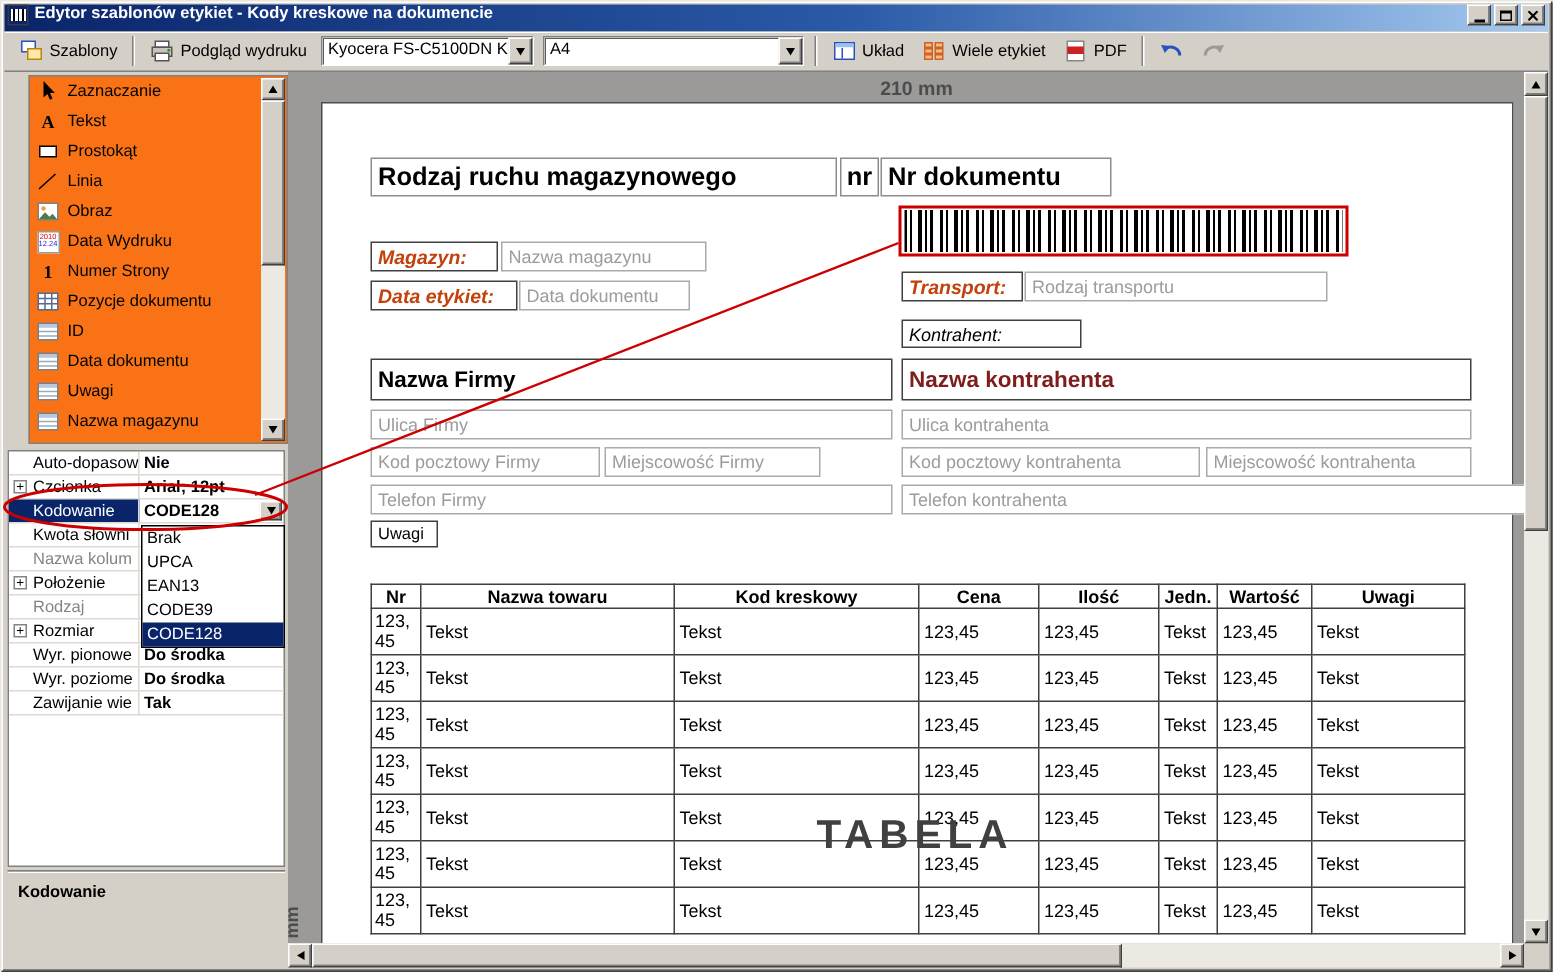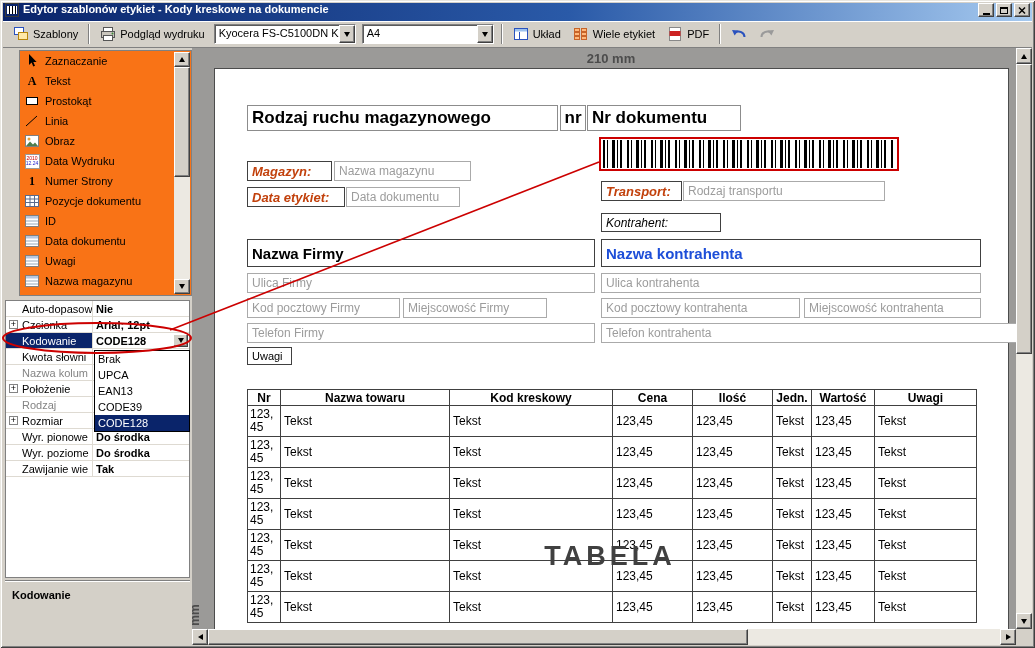--- a/index.html
+++ b/index.html
@@ -81,21 +81,21 @@
   .page { position:absolute; left:22px; top:20px; width:795px; height:620px; background:#fff; border:1px solid #4c4c4c; }
 
   .fbox { position:absolute; background:#fff; border:1px solid #8c8c8c; font-size:12px; display:flex; align-items:center;
     padding:0 4px; white-space:nowrap; overflow:hidden; }
   .hdr { font-size:17px; font-weight:bold; color:#000; }
   .center { justify-content:center; padding:0; }
   .lab { font-style:italic; font-weight:bold; font-size:13px; border-color:#404040; color:#c2410c; }
   .lab2 { font-style:italic; font-size:12px; border-color:#404040; color:#000; }
   .ghost { color:#9c9c9c; border-color:#aaa; }
   .big { font-weight:bold; font-size:15px; border-color:#404040; color:#000; }
-  .gtext { color:#1d4ed8; }
+  .gtext { color:#7f1d1d; }
   .small { font-size:11px; border-color:#404040; }
 
   .barcode-wrap { position:absolute; border:2px solid #cc0000; background:#fff; padding:1px 2px; }
   .barcode-bars { width:100%; height:100%; background-color:#fff;
     background-image: repeating-linear-gradient(90deg,
       #000 0 2px, transparent 2px 4px, #000 4px 5px, transparent 5px 9px,
       #000 9px 12px, transparent 12px 14px, #000 14px 15px, transparent 15px 17px,
       #000 17px 19px, transparent 19px 24px); }
 
   .doc-table { position:absolute; border-collapse:collapse; table-layout:fixed; width:729px; font-size:12px; }
@@ -157,21 +157,21 @@
           <circle cx="12.5" cy="7.5" r="1" fill="#3a8a3a"></circle>
         </svg>
       <span>Podgląd wydruku</span>
     </span>
     <span class="combo" style="width:142px">
       <span class="combo-text">Kyocera FS-C5100DN KX</span>
       <span class="combo-btn">
           <span class="tri tri-down"></span>
         </span>
     </span>
-    <span class="combo" style="width:132px">
+    <span class="combo" style="width:174px">
       <span class="combo-text">A4</span>
       <span class="combo-btn">
           <span class="tri tri-down"></span>
         </span>
     </span>
     <span class="tb-sep"></span>
     <span class="tb-btn">
       <svg width="16" height="16" class="ticon16">
           <rect x="1.5" y="2.5" width="13" height="11" fill="#fff" stroke="#2a52be"></rect>
           <rect x="2" y="3" width="12" height="2.5" fill="#9cc1ee"></rect>

